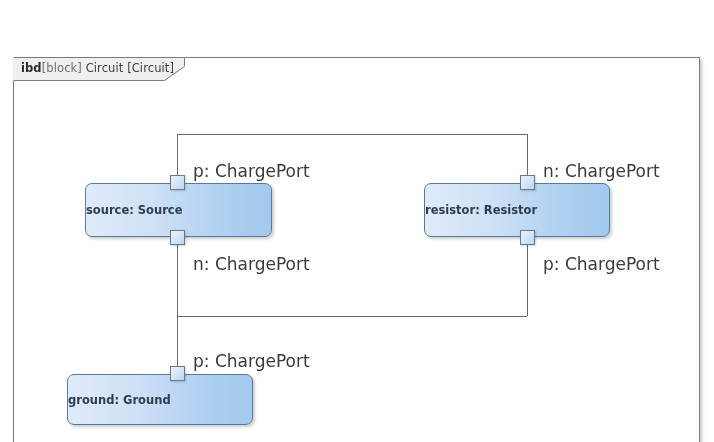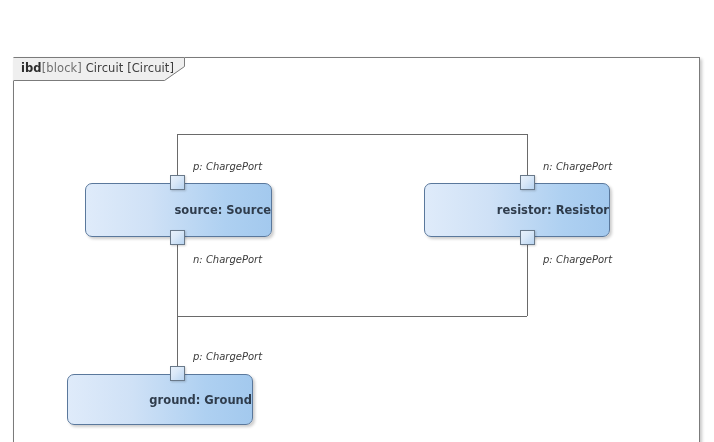--- a/index.html
+++ b/index.html
@@ -84,43 +84,42 @@
     background: linear-gradient(to right, #dfebfa 0%, #cfe1f6 35%, #aed0f1 75%, #a3c9ee 100%);
     box-shadow: 2px 2px 3px rgba(0,0,0,0.20);
     box-sizing: border-box;
   }
   .part-label {
     position: absolute;
     left: 0;
     right: 0;
     top: 50%;
     transform: translateY(-50%);
-    text-align: right;
+    text-align: left;
     font-size: 11.5px;
     font-weight: bold;
     color: #2f3c4c;
     white-space: nowrap;
   }
 
   
   .port {
     position: absolute;
     width: 15px;
     height: 15px;
     border: 1px solid #69798a;
     background: linear-gradient(135deg, #e7f0fb 0%, #dbe9f8 40%, #b9d5f2 100%);
     box-sizing: border-box;
     box-shadow: 1px 1px 2px rgba(0,0,0,0.18);
   }
   .port-label {
     position: absolute;
-    font-size: 10px;
+    font-size: 17px;
     color: #3a3a3a;
     white-space: nowrap;
-    font-style: italic;
   }
 </style>
 </head>
 <body>
 
 <div id="canvas">
 
   <div id="frame"></div>
 
   <div id="frame-tab"></div>

